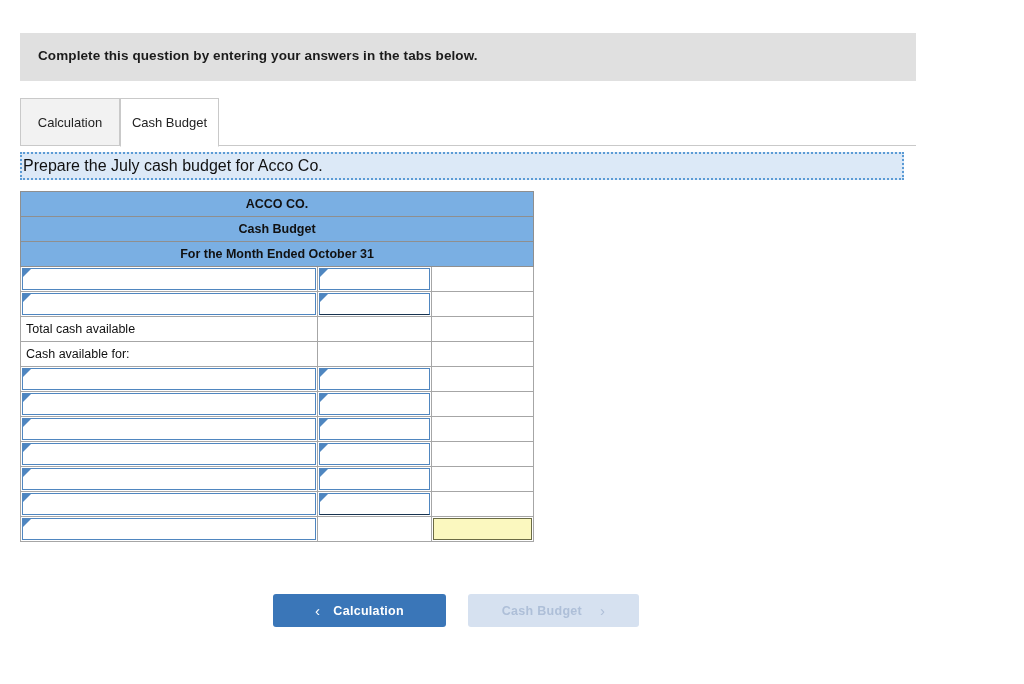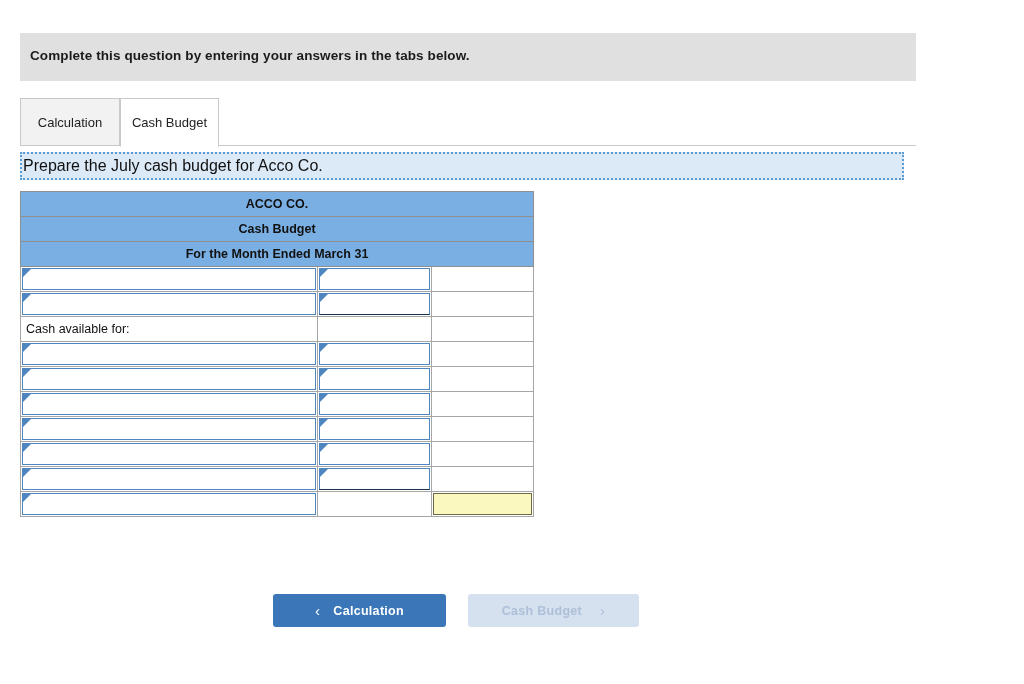--- a/index.html
+++ b/index.html
@@ -24,21 +24,21 @@
     position: absolute;
     left: 20px;
     top: 33px;
     width: 896px;
     height: 48px;
     background: #e0e0e0;
     box-sizing: border-box;
   }
   .banner-text {
     position: absolute;
-    left: 10px;
+    left: 18px;
     top: 15px;
     font-size: 13.5px;
     font-weight: bold;
     color: #1b1b1b;
     letter-spacing: 0.1px;
   }
 
   
   .tabstrip {
     position: absolute;
@@ -260,21 +260,21 @@
     </colgroup>
     <tbody>
 
       <tr class="hdr">
         <td colspan="3">ACCO CO.</td>
       </tr>
       <tr class="hdr">
         <td colspan="3">Cash Budget</td>
       </tr>
       <tr class="hdr">
-        <td colspan="3">For the Month Ended March 31</td>
+        <td colspan="3">For the Month Ended October 31</td>
       </tr>
 
       <tr>
         <td class="inp-cell">
           <div class="inputbox">
             <span class="marker"></span>
           </div>
         </td>
         <td class="inp-cell">
           <div class="inputbox">
@@ -291,20 +291,25 @@
           </div>
         </td>
         <td class="inp-cell">
           <div class="inputbox bottom-dark">
             <span class="marker"></span>
           </div>
         </td>
         <td></td>
       </tr>
 
+      <tr>
+        <td class="label-cell">Total cash available</td>
+        <td></td>
+        <td></td>
+      </tr>
 
       <tr>
         <td class="label-cell">Cash available for:</td>
         <td></td>
         <td></td>
       </tr>
 
       <tr>
         <td class="inp-cell">
           <div class="inputbox">

